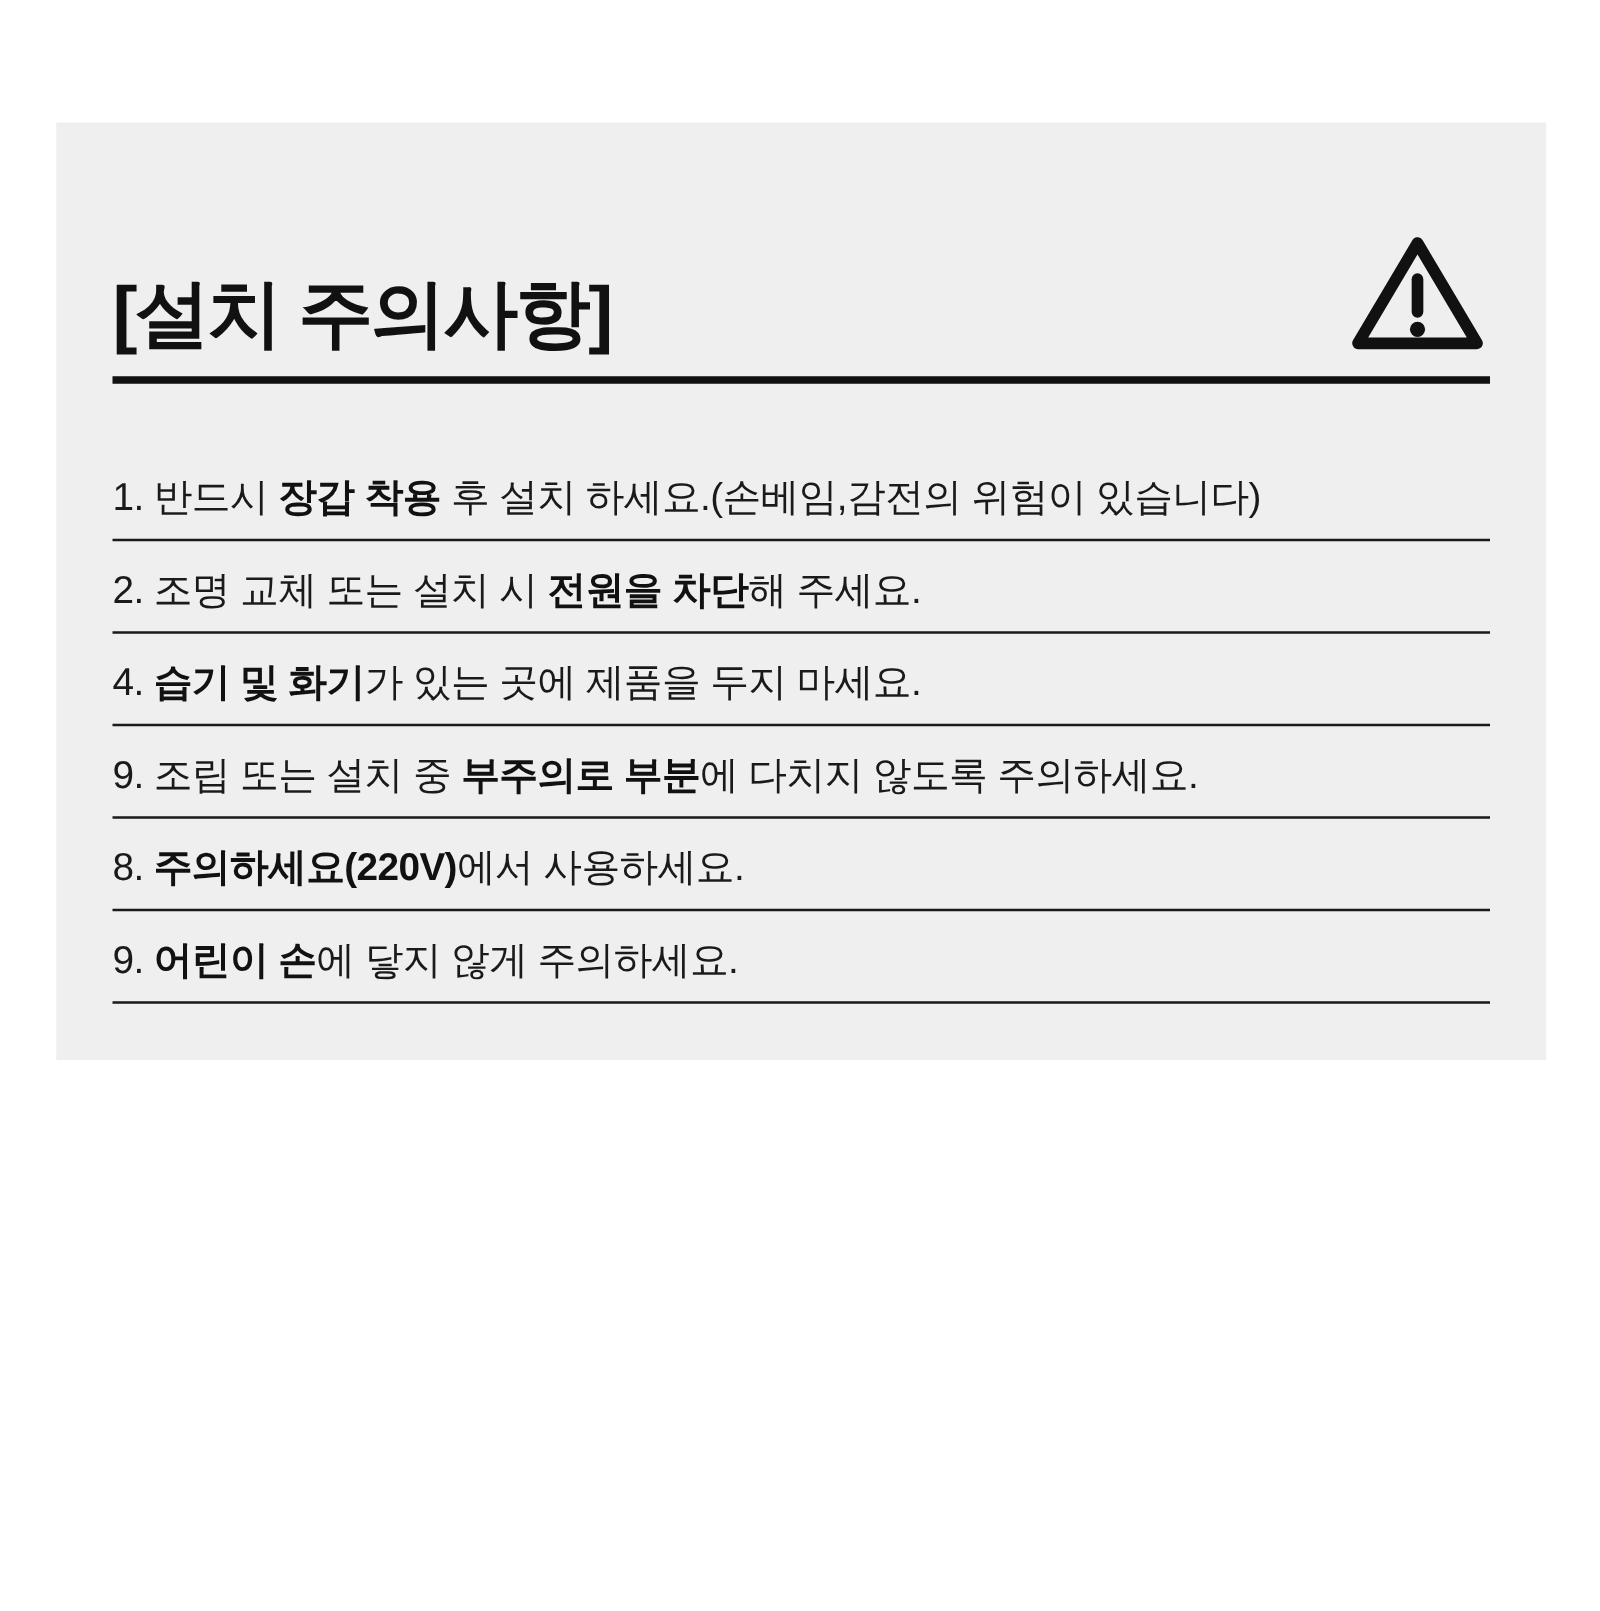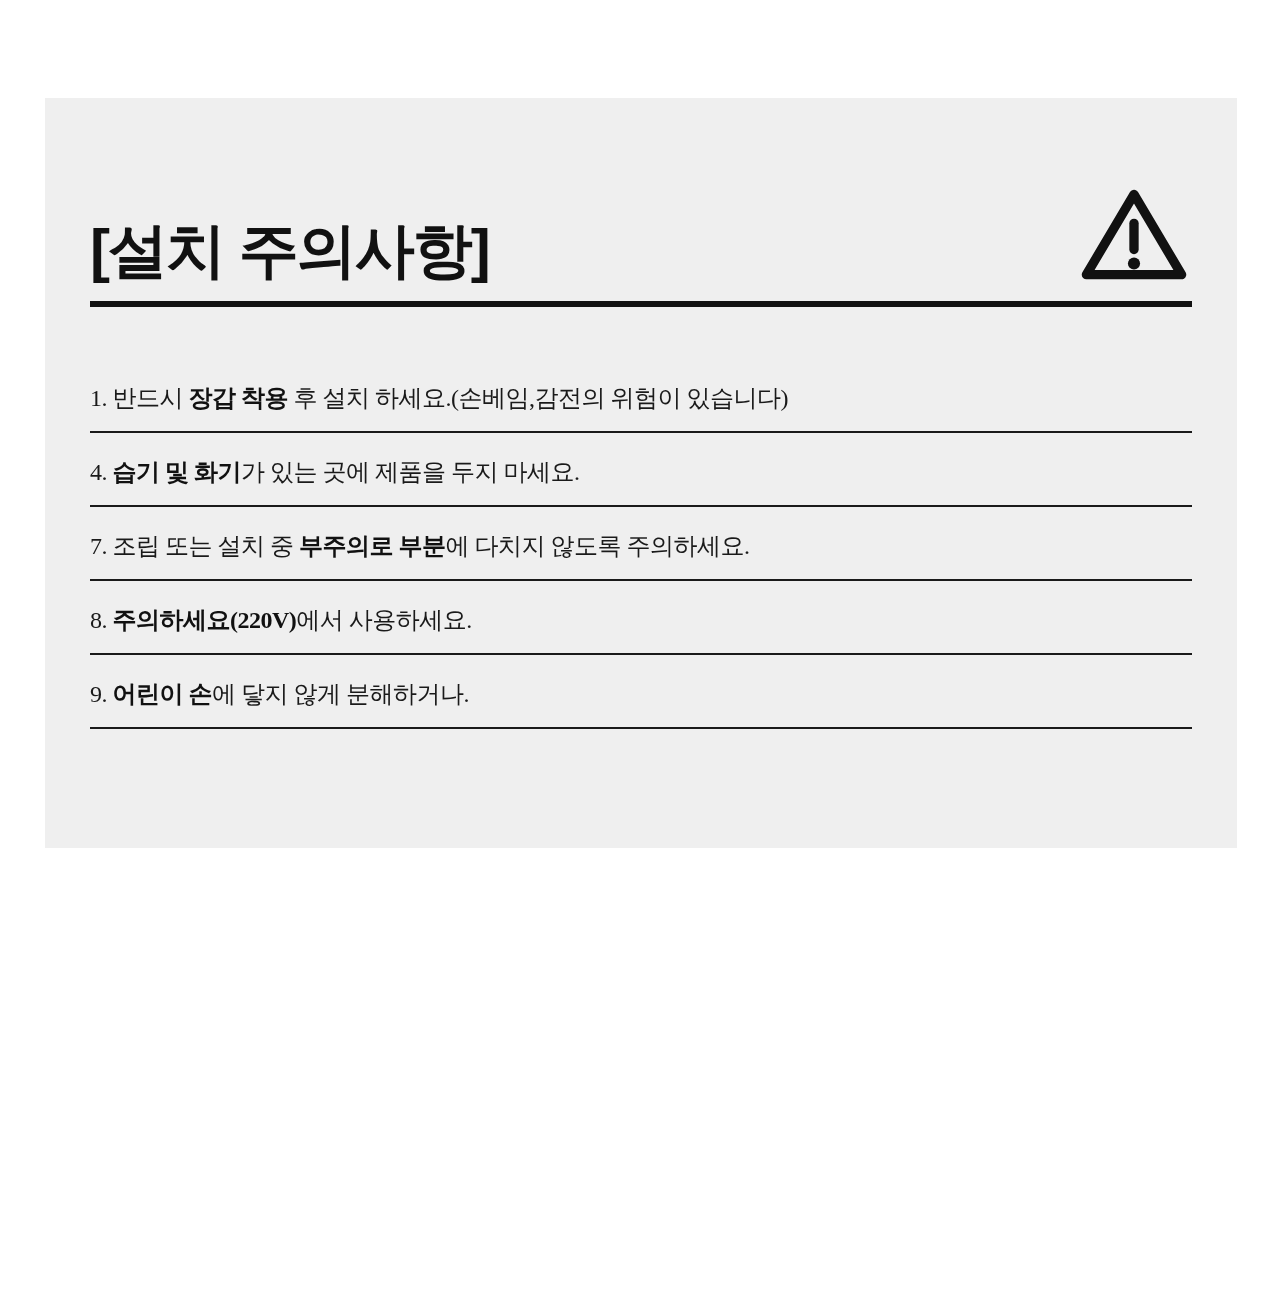--- a/index.html
+++ b/index.html
@@ -54,27 +54,26 @@
     height: 0;
     border: none;
     border-top: 6px solid #111111;
   }
   ul.precautions {
     list-style: none;
     margin: 52px 0 0 0;
     padding: 0;
   }
   ul.precautions li {
-    font-size: 24px;
+    font-size: 31px;
     line-height: 42px;
     letter-spacing: -0.5px;
     padding: 18px 0 12px 0;
     border-bottom: 2px solid #1a1a1a;
     color: #1a1a1a;
-    font-family: Liberation Serif, serif;
   }
   ul.precautions li b {
     font-weight: 800;
     color: #111111;
   }
 </style>
 </head>
 <body>
 
 <div class="page">
@@ -88,20 +87,21 @@
           <line x1="60" y1="40" x2="60" y2="68" stroke="#111111" stroke-width="10" stroke-linecap="round"></line>
           <circle cx="60" cy="83" r="6.5" fill="#111111"></circle>
         </svg>
       </span>
     </div>
 
     <hr class="title-rule">
 
     <ul class="precautions">
       <li><span>1. 반드시 </span><b>장갑 착용</b><span> 후 설치 하세요.(손베임,감전의 위험이 있습니다)</span></li>
+      <li><span>2. 조명 교체 또는 설치 시 </span><b>전원을 차단</b><span>해 주세요.</span></li>
       <li><span>4. </span><b>습기 및 화기</b><span>가 있는 곳에 제품을 두지 마세요.</span></li>
-      <li><span>7. 조립 또는 설치 중 </span><b>부주의로 부분</b><span>에 다치지 않도록 주의하세요.</span></li>
+      <li><span>9. 조립 또는 설치 중 </span><b>부주의로 부분</b><span>에 다치지 않도록 주의하세요.</span></li>
       <li><span>8. </span><b>주의하세요(220V)</b><span>에서 사용하세요.</span></li>
-      <li><span>9. </span><b>어린이 손</b><span>에 닿지 않게 분해하거나.</span></li>
+      <li><span>9. </span><b>어린이 손</b><span>에 닿지 않게 주의하세요.</span></li>
     </ul>
 
   </div>
 </div>
 
 </body></html>

